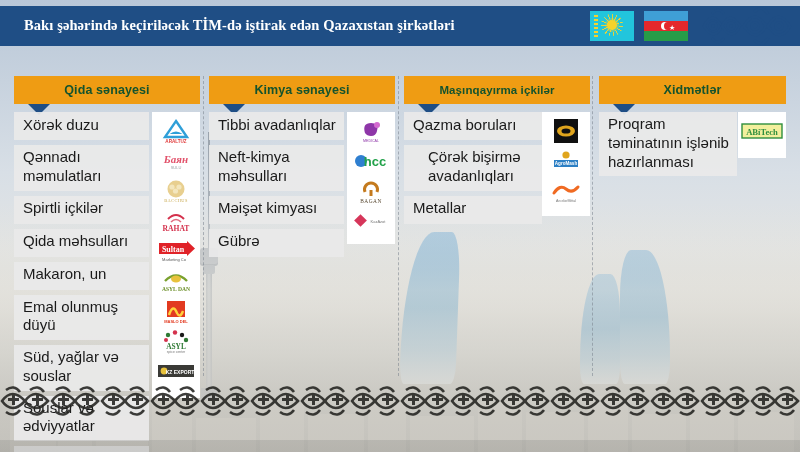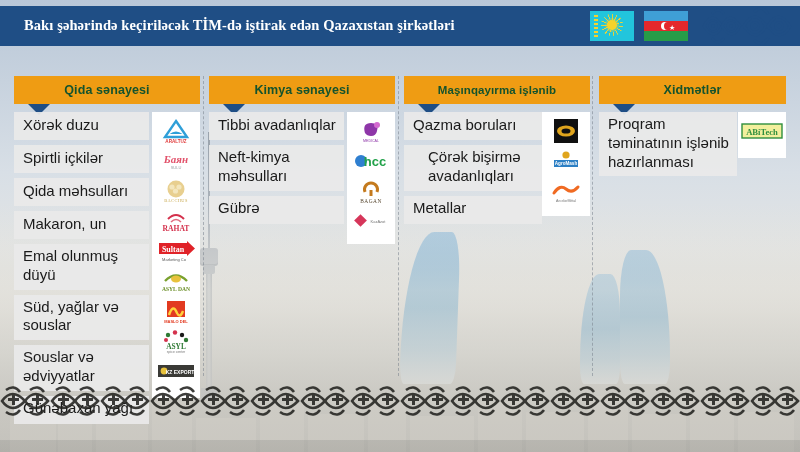--- a/index.html
+++ b/index.html
@@ -368,20 +368,21 @@
             <svg width="40" height="28" viewBox="0 0 40 28">
               <rect x="2" y="8" width="36" height="12" fill="#3a3a36"></rect>
               <circle cx="8" cy="14" r="3.4" fill="#e8c23c"></circle>
               <text x="24" y="16.5" font-size="5" font-weight="bold" fill="#ffffff" text-anchor="middle" font-family="Liberation Sans, sans-serif">KZ EXPORT</text>
             </svg>
           </div>
         </div>
 
         <div class="rows">
           <div class="row">Xörək duzu</div>
+          <div class="row">Qənnadı məmulatları</div>
           <div class="row">Spirtli içkilər</div>
           <div class="row">Qida məhsulları</div>
           <div class="row">Makaron, un</div>
           <div class="row">Emal olunmuş düyü</div>
           <div class="row">Süd, yağlar və souslar</div>
           <div class="row">Souslar və ədviyyatlar</div>
           <div class="row">Günəbaxan yağı</div>
         </div>
       </div>
     </div>
@@ -415,27 +416,28 @@
             <svg width="40" height="28" viewBox="0 0 40 28">
               <rect x="5" y="9" width="9" height="9" fill="#d6365a" transform="rotate(45 9.5 13.5)"></rect>
               <text x="27" y="16" font-size="4" fill="#777" text-anchor="middle" font-family="Liberation Sans, sans-serif">KazAzot</text>
             </svg>
           </div>
         </div>
 
         <div class="rows">
           <div class="row">Tibbi avadanlıqlar</div>
           <div class="row">Neft-kimya məhsulları</div>
+          <div class="row">Məişət kimyası</div>
           <div class="row">Gübrə</div>
         </div>
       </div>
     </div>
 
     <div class="col col-3">
-      <div class="col-head">Maşınqayırma işlənib</div>
+      <div class="col-head">Maşınqayırma içkilər</div>
       <div class="arrow"></div>
       <div class="col-body">
         <div class="logos" style="height:104px;">
           <div class="logo">
             <svg width="40" height="28" viewBox="0 0 40 28">
               <rect x="8" y="2" width="24" height="24" fill="#101010"></rect>
               <ellipse cx="20" cy="14" rx="9" ry="5.5" fill="#e0a51d"></ellipse>
               <ellipse cx="20" cy="14" rx="4.5" ry="2.6" fill="#101010"></ellipse>
             </svg>
           </div>

